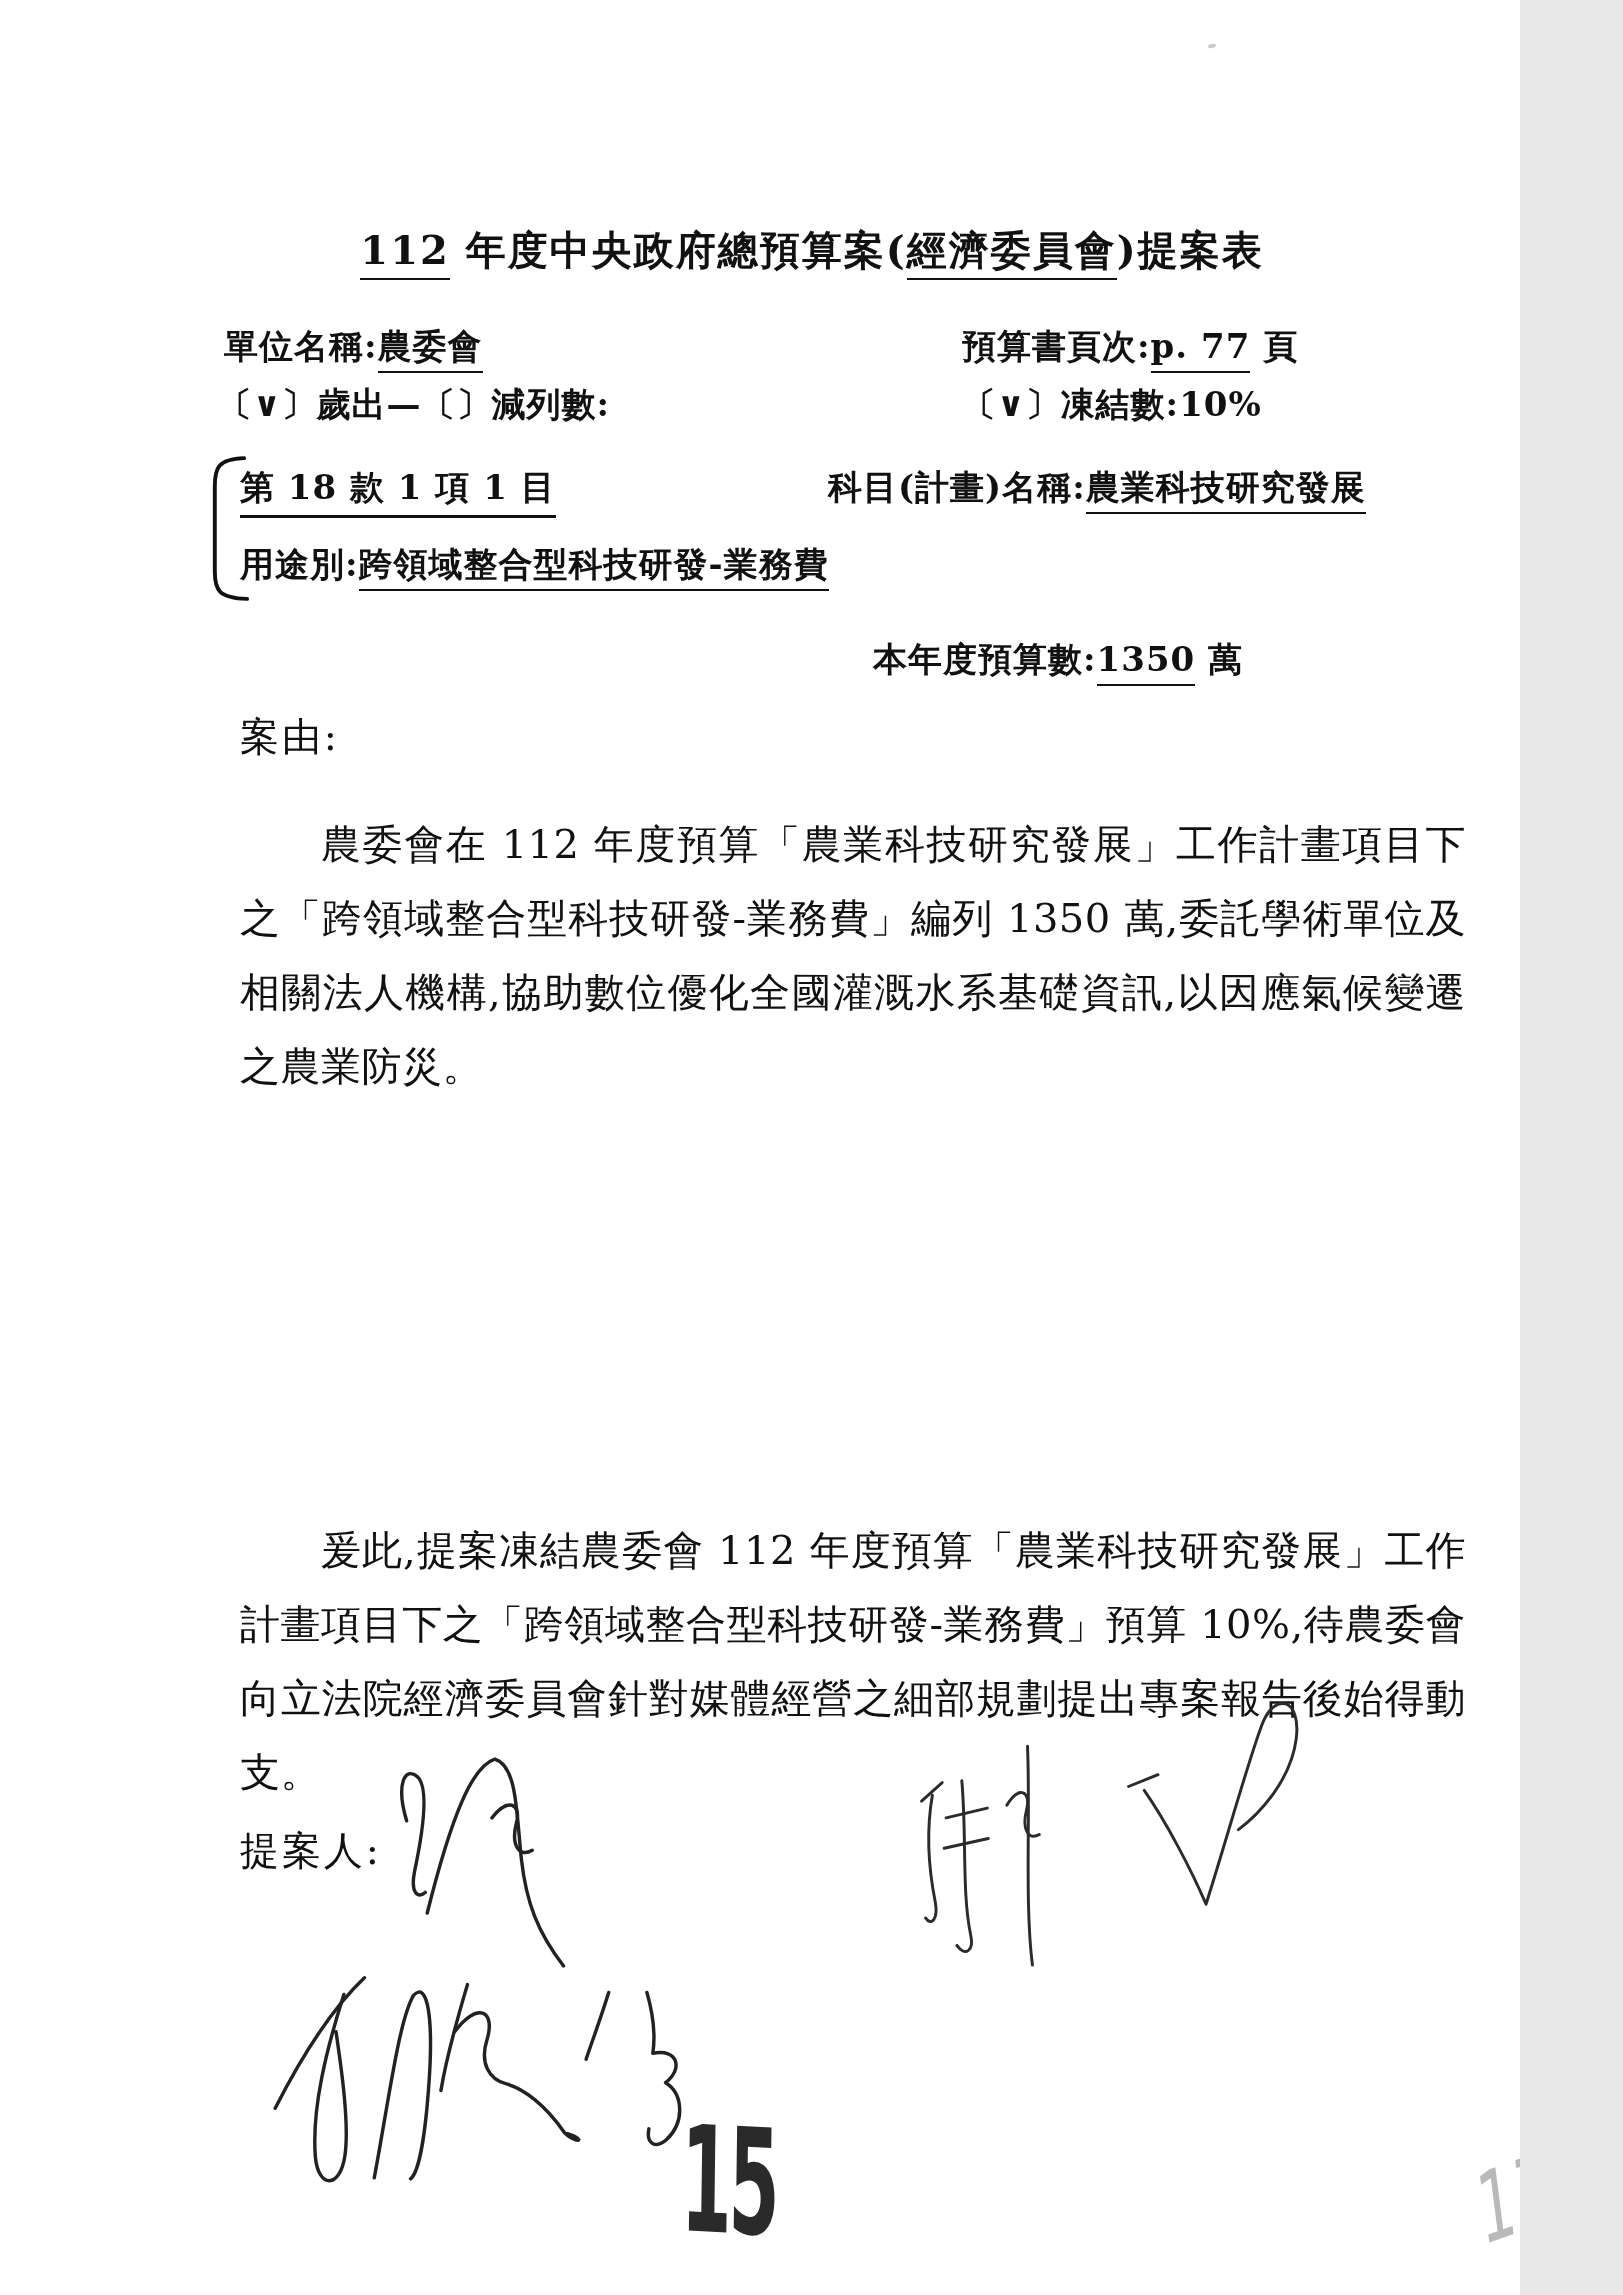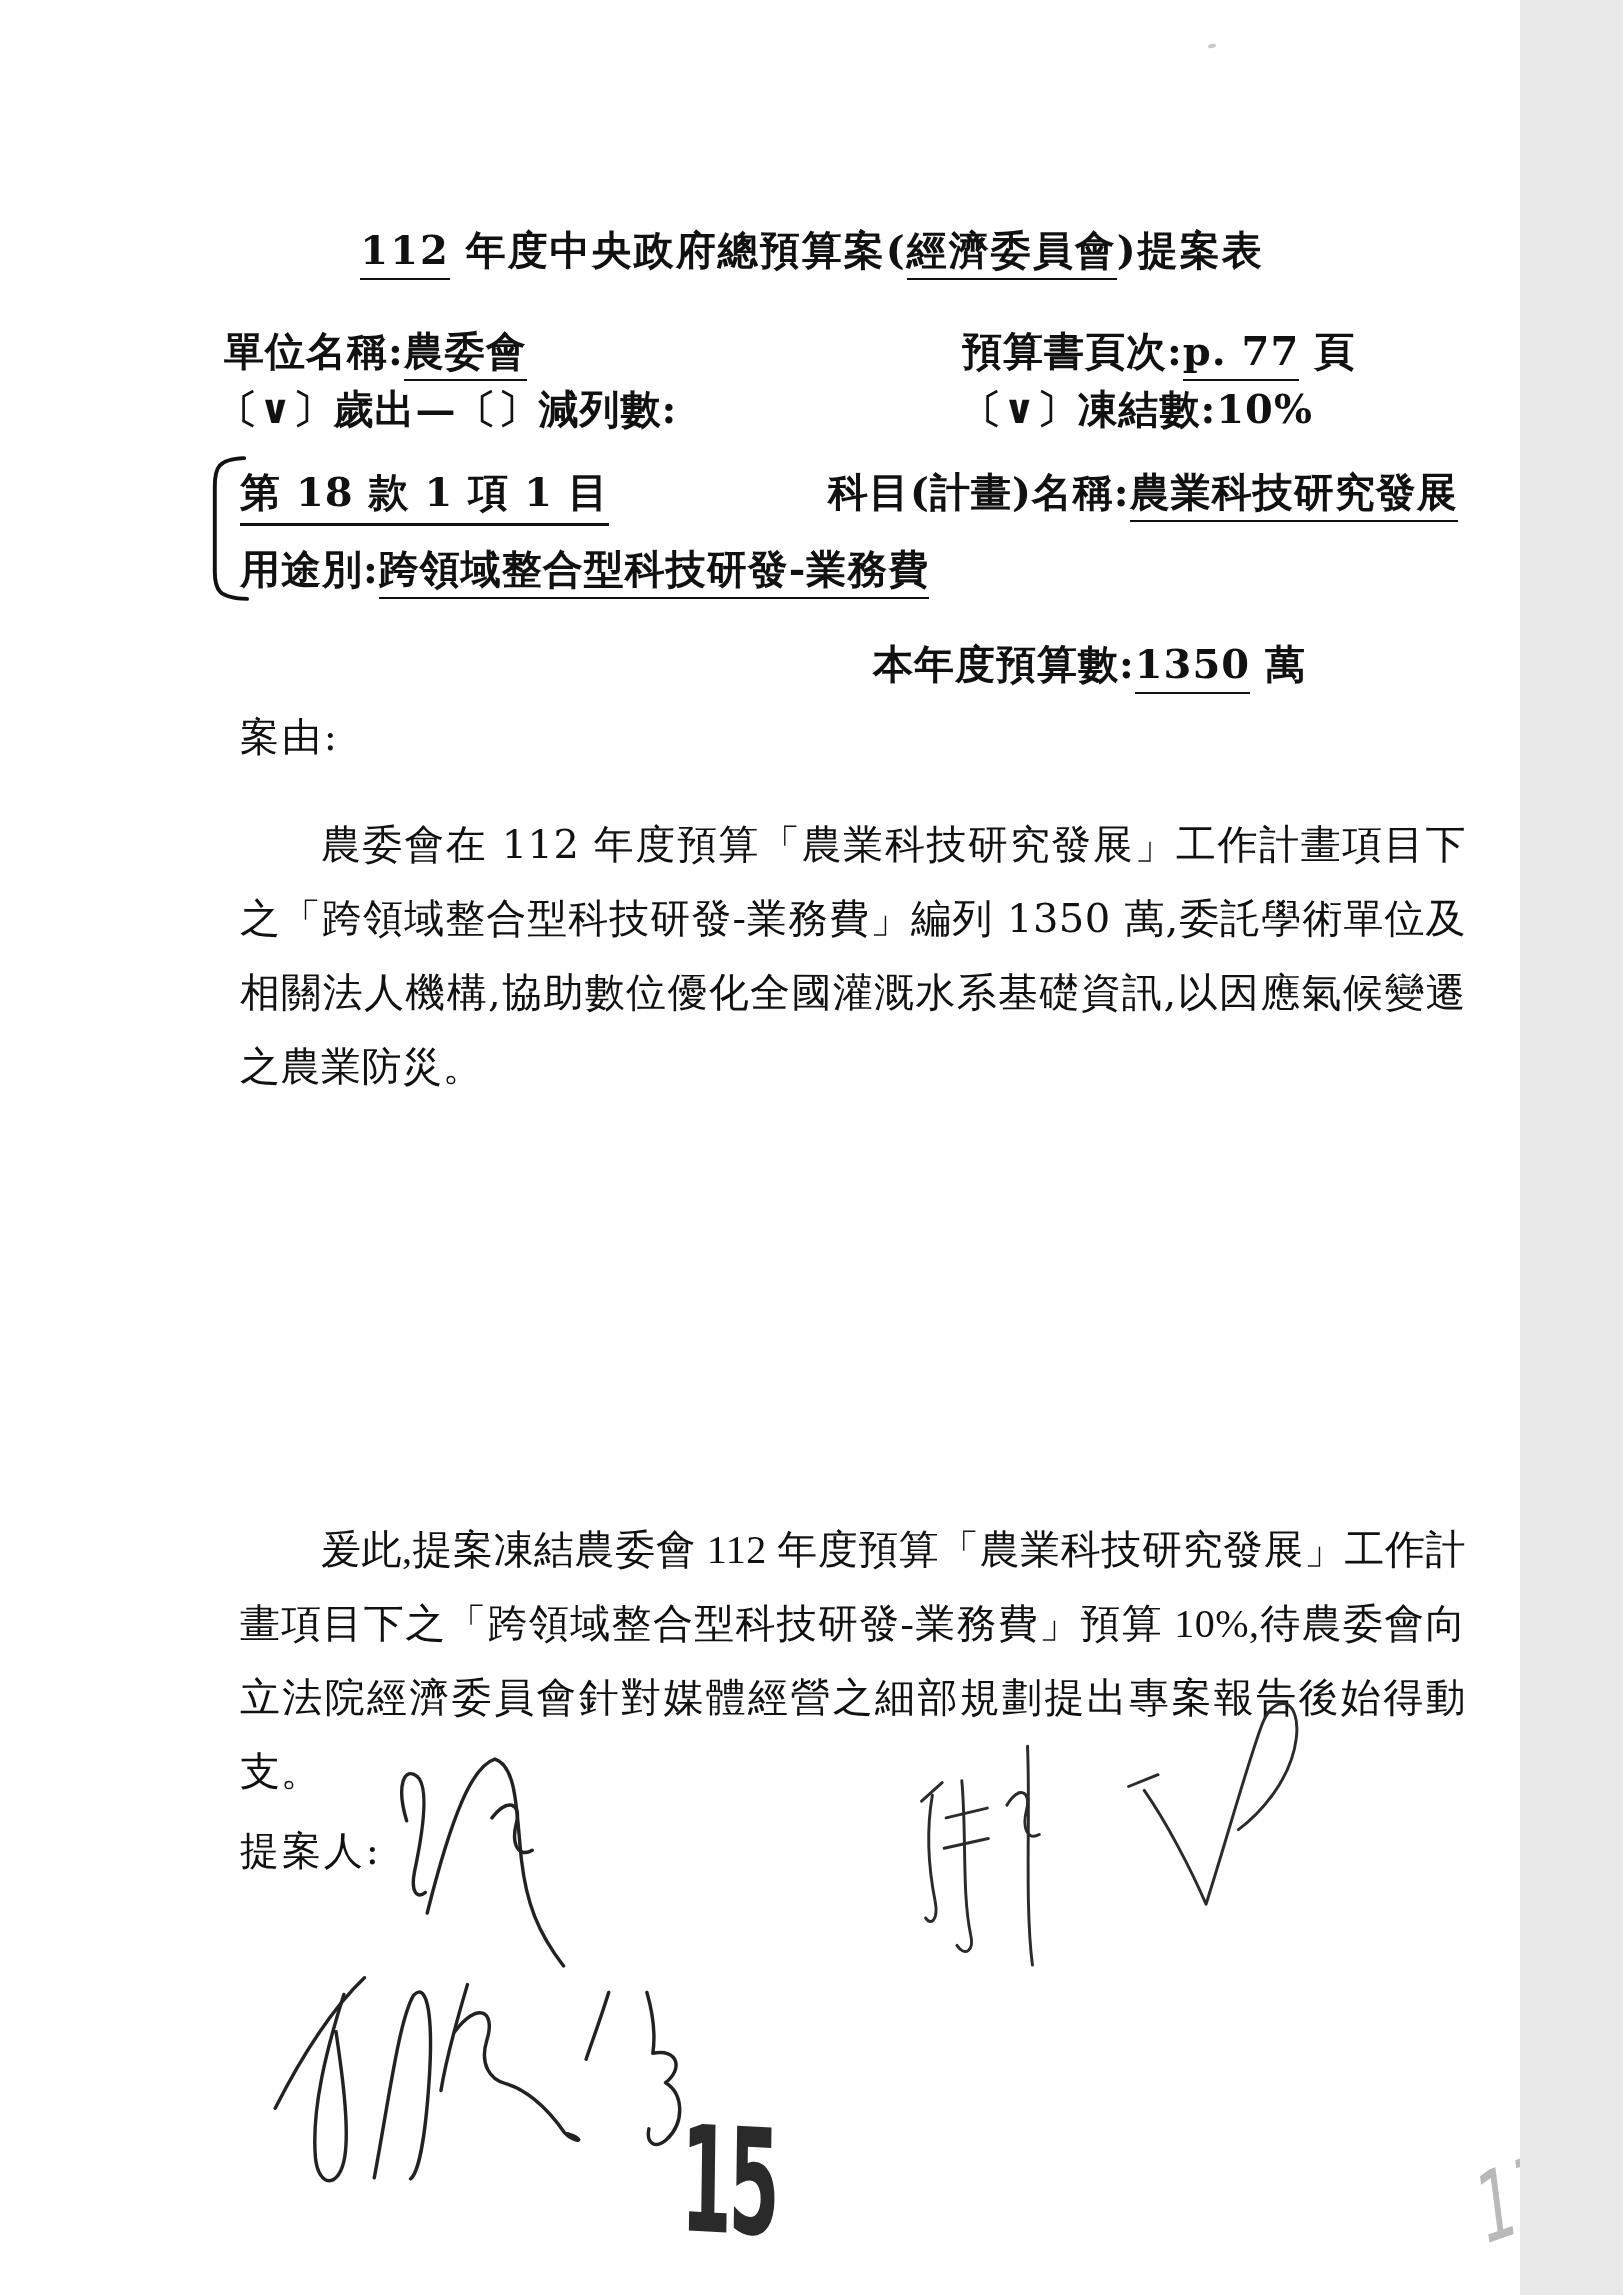--- a/index.html
+++ b/index.html
@@ -5,21 +5,21 @@
   html,body { margin:0; padding:0; background:#e8e8e8; }
   .page {
     position:relative;
     width:1520px; height:2295px;
     background:#ffffff;
     font-family:"DejaVu Serif","Liberation Serif",serif;
     color:#111;
     overflow:hidden;
   }
   .abs { position:absolute; }
-  .f  { font-size:40px; font-weight:600; white-space:nowrap; letter-spacing:1px; }
+  .f  { font-size:34px; font-weight:600; white-space:nowrap; letter-spacing:1px; }
   .title { font-size:40px; font-weight:700; letter-spacing:2px; white-space:nowrap; }
   .big { font-size:39px; font-weight:400; letter-spacing:2.9px; white-space:nowrap; }
   .u  { border-bottom:2.5px solid currentColor; padding-bottom:4.9px; }
   .u-thick { border-bottom:3.4px solid currentColor; padding-bottom:8px; }
   .para {
     width:1226px;
     font-size:40px;
     line-height:74px;
     font-weight:500;
     text-align:justify;
@@ -89,21 +89,21 @@
 
   <div class="abs f" style="left:873px; top:637px;">
     <span>本年度預算數:</span><span class="u">1350</span><span> 萬</span>
   </div>
 
   <div class="abs big" style="left:240px; top:710px;">案由:</div>
 
   <div class="abs para" style="left:240px; top:807px;">農委會在 112 年度預算「農業科技研究發展」工作計畫項目下之「跨領域整合型科技研發-業務費」編列 1350 萬,委託學術單位及相關法人機構,協助數位優化全國灌溉水系基礎資訊,以因應氣候變遷之農業防災。</div>
 
 
-  <div class="abs para" style="left:240px; top:1513px;font-family:Liberation Serif, serif;">爰此,提案凍結農委會 112 年度預算「農業科技研究發展」工作計畫項目下之「跨領域整合型科技研發-業務費」預算 10%,待農委會向立法院經濟委員會針對媒體經營之細部規劃提出專案報告後始得動支。</div>
+  <div class="abs para" style="left:240px; top:1513px;">爰此,提案凍結農委會 112 年度預算「農業科技研究發展」工作計畫項目下之「跨領域整合型科技研發-業務費」預算 10%,待農委會向立法院經濟委員會針對媒體經營之細部規劃提出專案報告後始得動支。</div>
 
   <div class="abs big" style="left:240px; top:1824px;">提案人:</div>
 
   <svg class="abs sig" style="left:221px; top:1658px;" width="1153" height="564" viewBox="0 0 2350 1150">
 
     <g stroke="#222" stroke-width="7">
       <path d="M378,332 C356,258 374,220 400,242 C426,266 408,370 394,436 C386,478 400,492 416,478"></path>
       <path d="M420,520 C470,320 512,220 558,206 C604,220 602,320 612,410 C622,500 646,560 698,628"></path>
       <path d="M552,326 C584,284 612,296 602,336 C590,382 608,408 634,392"></path>
     </g>

